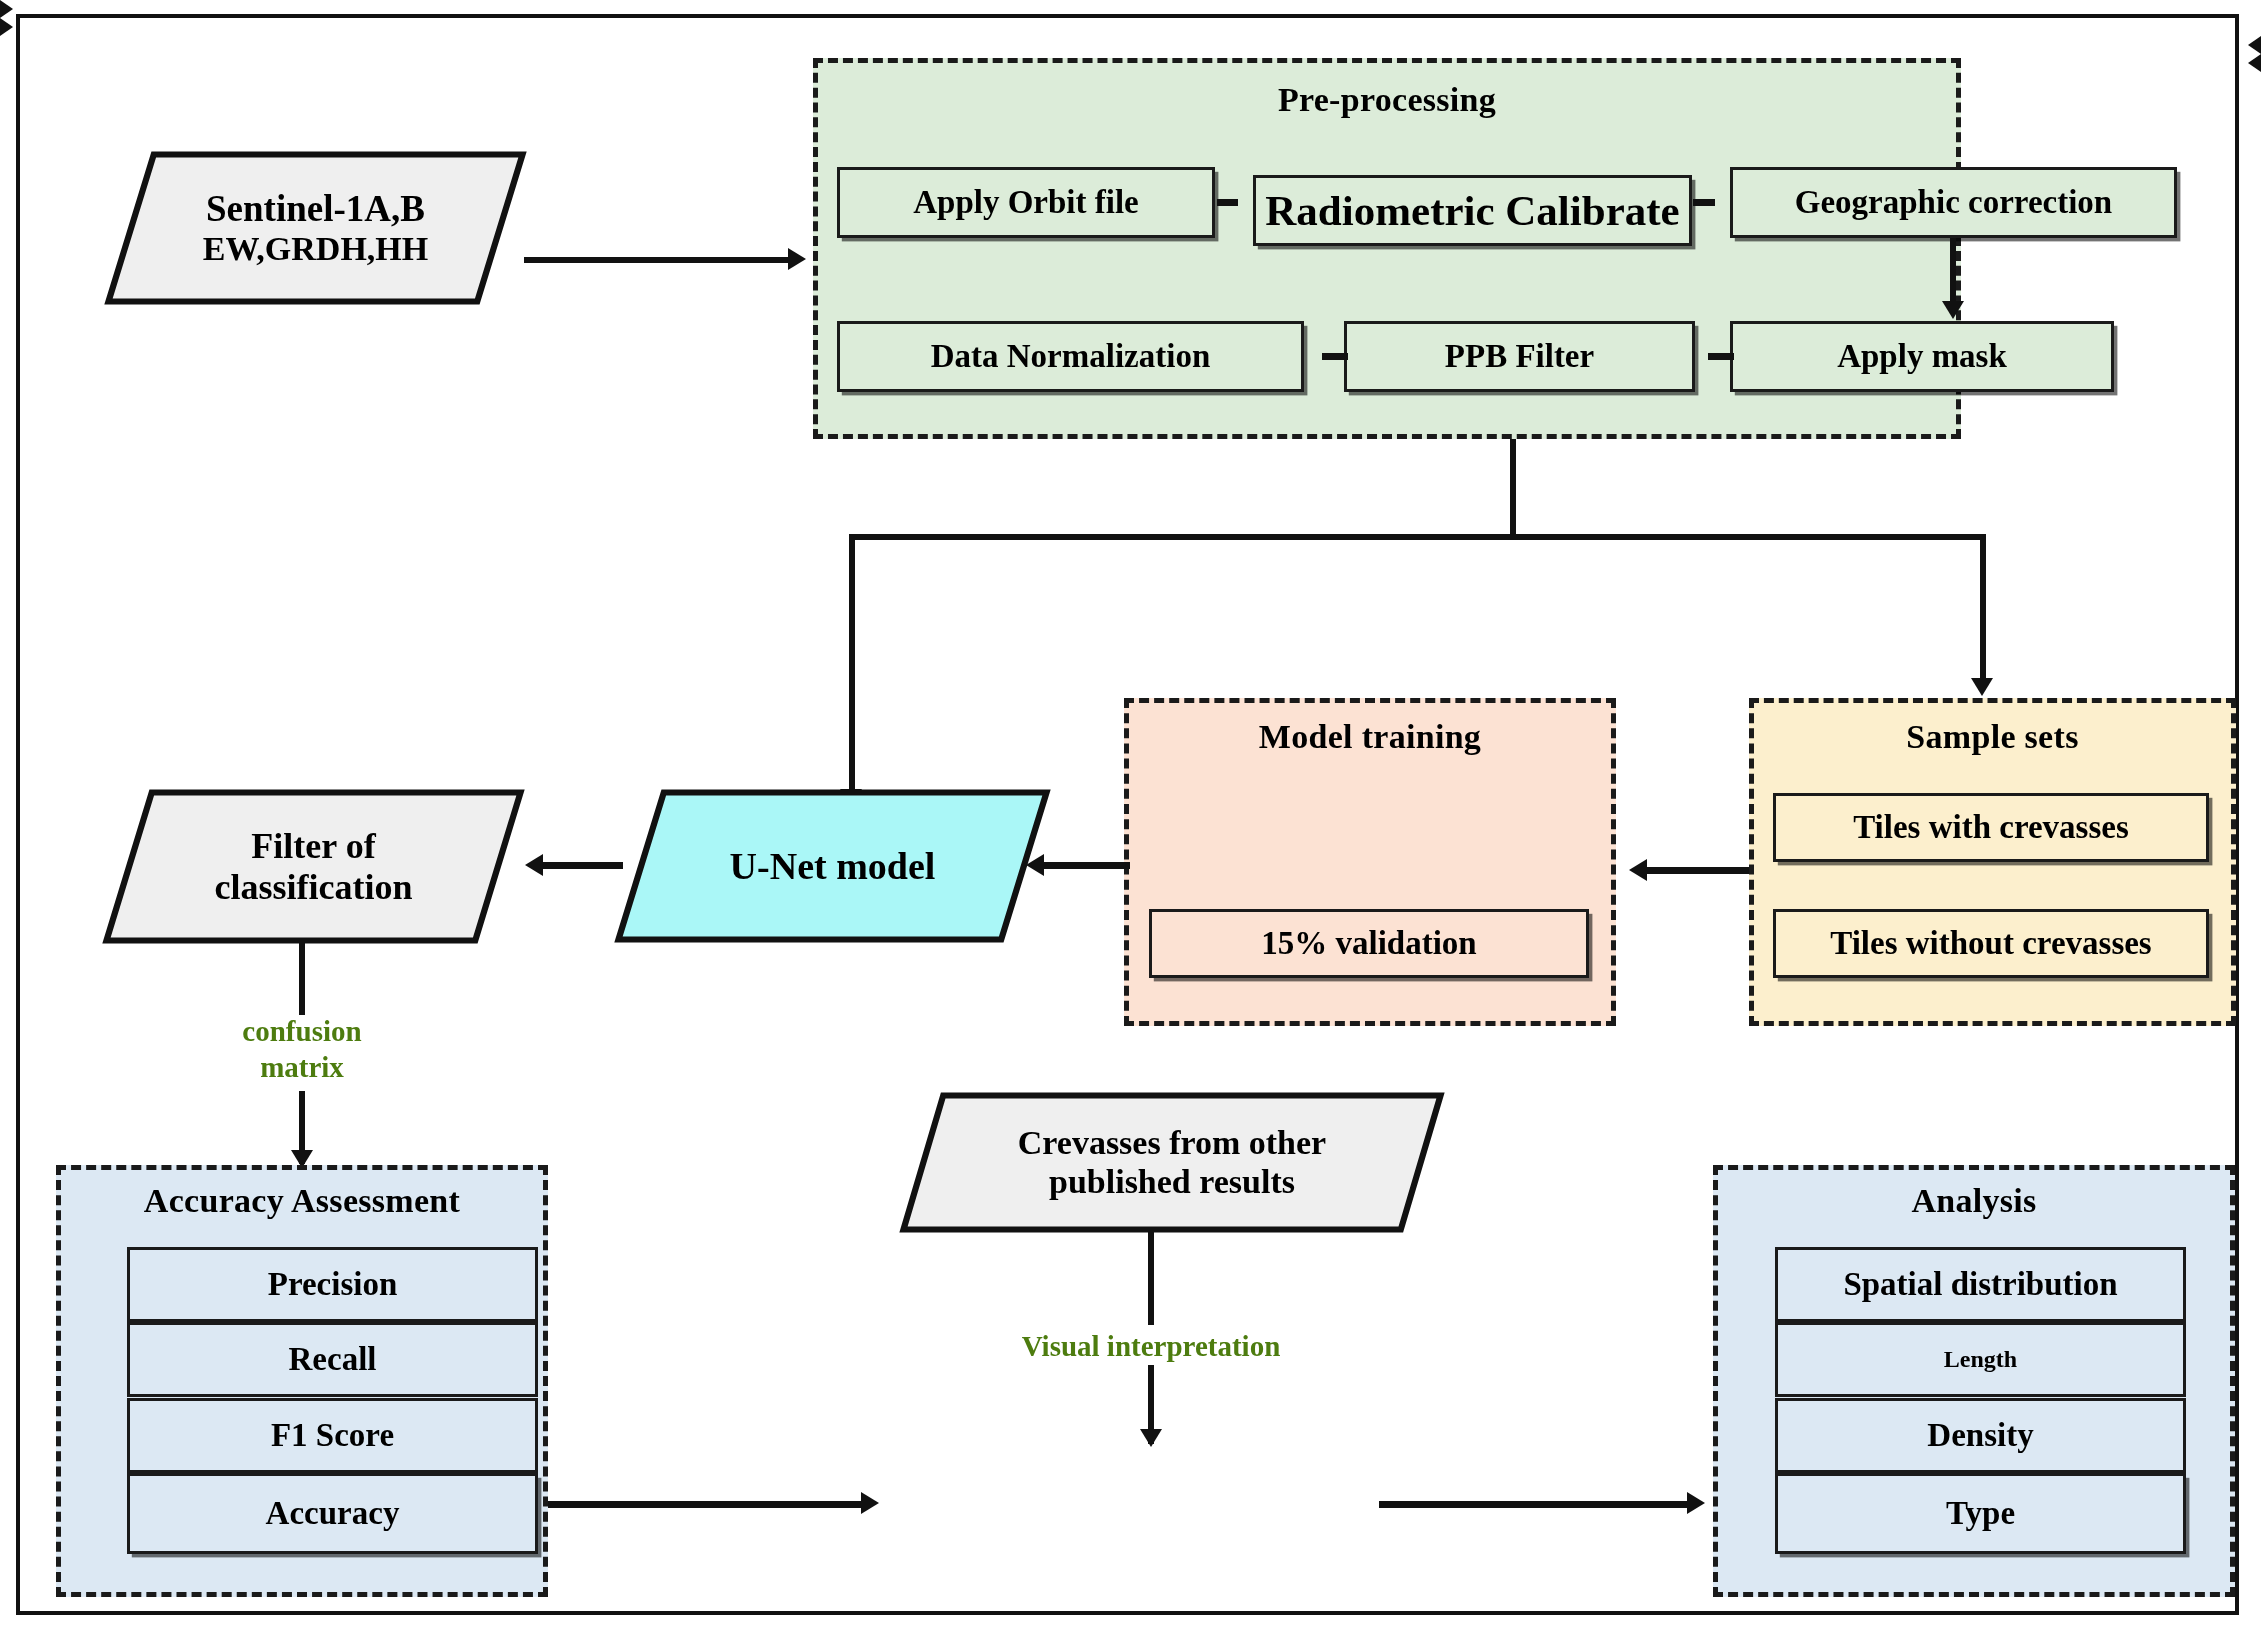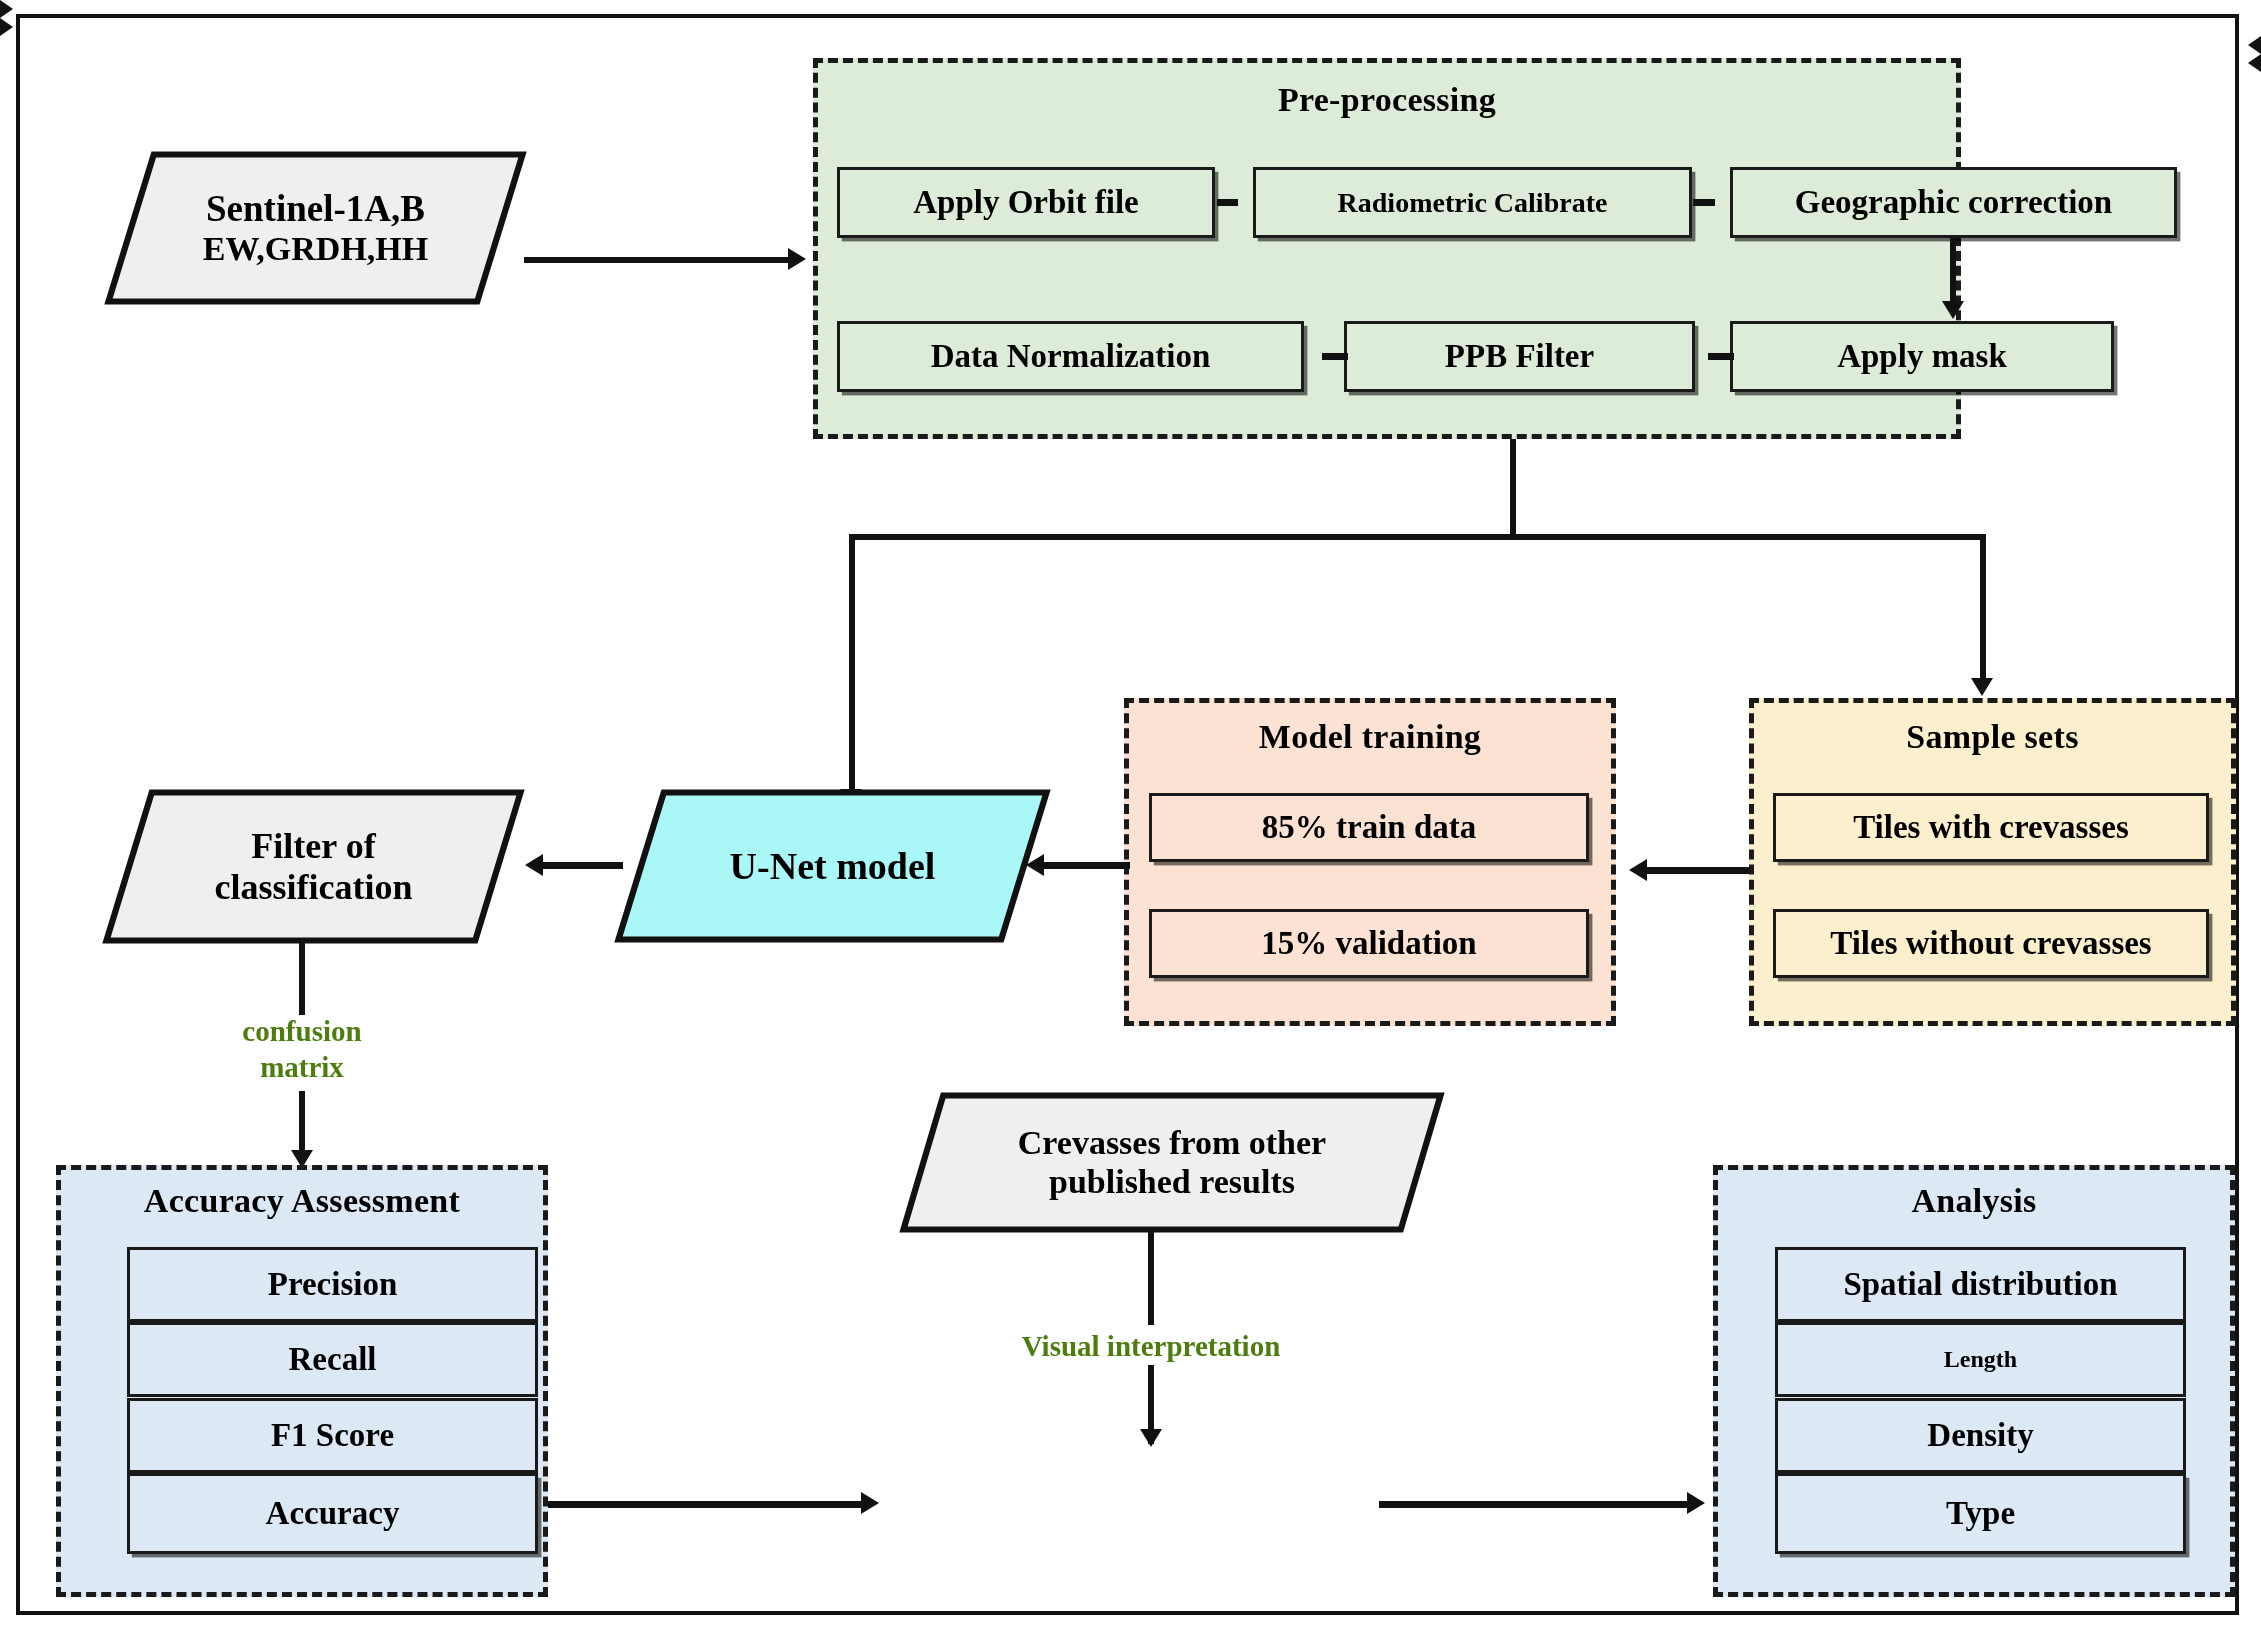--- a/index.html
+++ b/index.html
@@ -124,21 +124,21 @@
   <div class="arrow-r" style="left:788px; top:248px;"></div>
 
   <div class="group" id="grp-preprocessing" style="left:813px; top:58px; width:1148px; height:381px; background:#dcecd9;">
     <div class="group-title" style="top:18px; font-size:34px;">Pre-processing</div>
   </div>
 
   <div class="pbox" style="left:837px; top:167px; width:378px; height:71px; background:#dcecd9; font-size:33px;">Apply Orbit file</div>
   <div class="arrow-r-sm" style="left:1233px; top:194px;"></div>
   <div class="hline" style="left:1217px; top:199px; width:20.6px; height:6.9px;"></div>
 
-  <div class="pbox" style="left:1253px; top:167px; width:439px; height:71px; background:#dcecd9; font-size:28px;">Radiometric Calibrate</div>
+  <div class="pbox" style="left:1253px; top:175px; width:439px; height:71px; background:#dcecd9; font-size:43px;">Radiometric Calibrate</div>
   <div class="arrow-r-sm" style="left:1711px; top:194px;"></div>
   <div class="hline" style="left:1693px; top:199px; width:22px; height:6.9px;"></div>
 
   <div class="pbox" style="left:1730px; top:167px; width:447px; height:71px; background:#dcecd9; font-size:33px;">Geographic  correction</div>
 
   <div class="vline" style="left:1950px; top:238px; width:6.2px; height:70px;"></div>
   <div class="arrow-d" style="left:1942px; top:301px;"></div>
 
   <div class="pbox" style="left:1730px; top:321px; width:384px; height:71px; background:#dcecd9; font-size:33px;">Apply mask</div>
   <div class="hline" style="left:1708px; top:353px; width:26px; height:6.9px;"></div>
@@ -153,21 +153,20 @@
   <div class="vline" style="left:1510px; top:439px; width:6.2px; height:101px;"></div>
   <div class="hline" style="left:849px; top:534px; width:1137px; height:6.2px;"></div>
   <div class="vline" style="left:849px; top:534px; width:6.2px; height:264px;"></div>
   <div class="arrow-d" style="left:840px; top:789px;"></div>
   <div class="vline" style="left:1980px; top:534px; width:6.2px; height:152px;"></div>
   <div class="arrow-d" style="left:1971px; top:678px;"></div>
 
   <div class="group" id="grp-model-training" style="left:1124px; top:698px; width:492px; height:328px; background:#fce2d3;">
     <div class="group-title" style="top:15px; font-size:34px;">Model training</div>
   </div>
-  <div class="pbox" style="left:1149px; top:793px; width:440px; height:69px; background:#fce2d3; font-size:33px;">85% train data</div>
   <div class="pbox" style="left:1149px; top:909px; width:440px; height:69px; background:#fce2d3; font-size:33px;">15% validation</div>
 
   <div class="group" id="grp-sample-sets" style="left:1749px; top:698px; width:487px; height:328px; background:#fcefcd;">
     <div class="group-title" style="top:15px; font-size:34px;">Sample sets</div>
   </div>
   <div class="pbox" style="left:1773px; top:793px; width:436px; height:69px; background:#fcefcd; font-size:33px;">Tiles with crevasses</div>
   <div class="pbox" style="left:1773px; top:909px; width:436px; height:69px; background:#fcefcd; font-size:33px;">Tiles without crevasses</div>
 
   <div class="hline" style="left:1645px; top:867px; width:104px; height:6.9px;"></div>
   <div class="arrow-l" style="left:1629px; top:859px;"></div>

